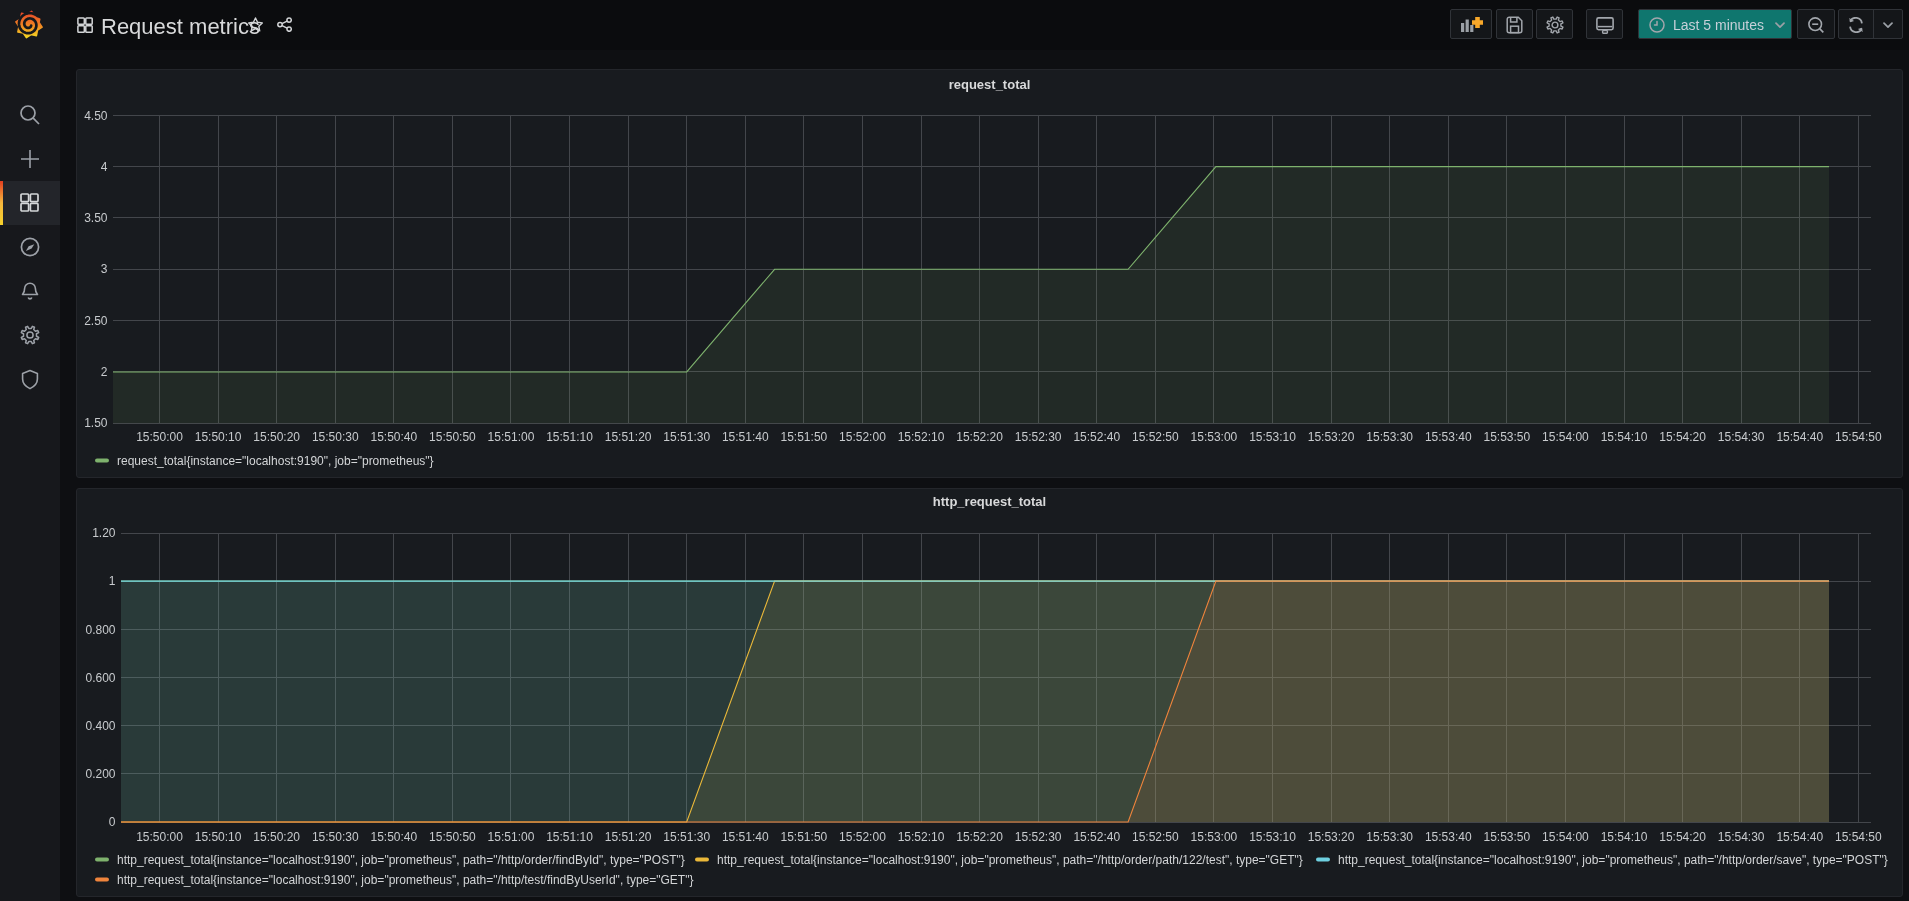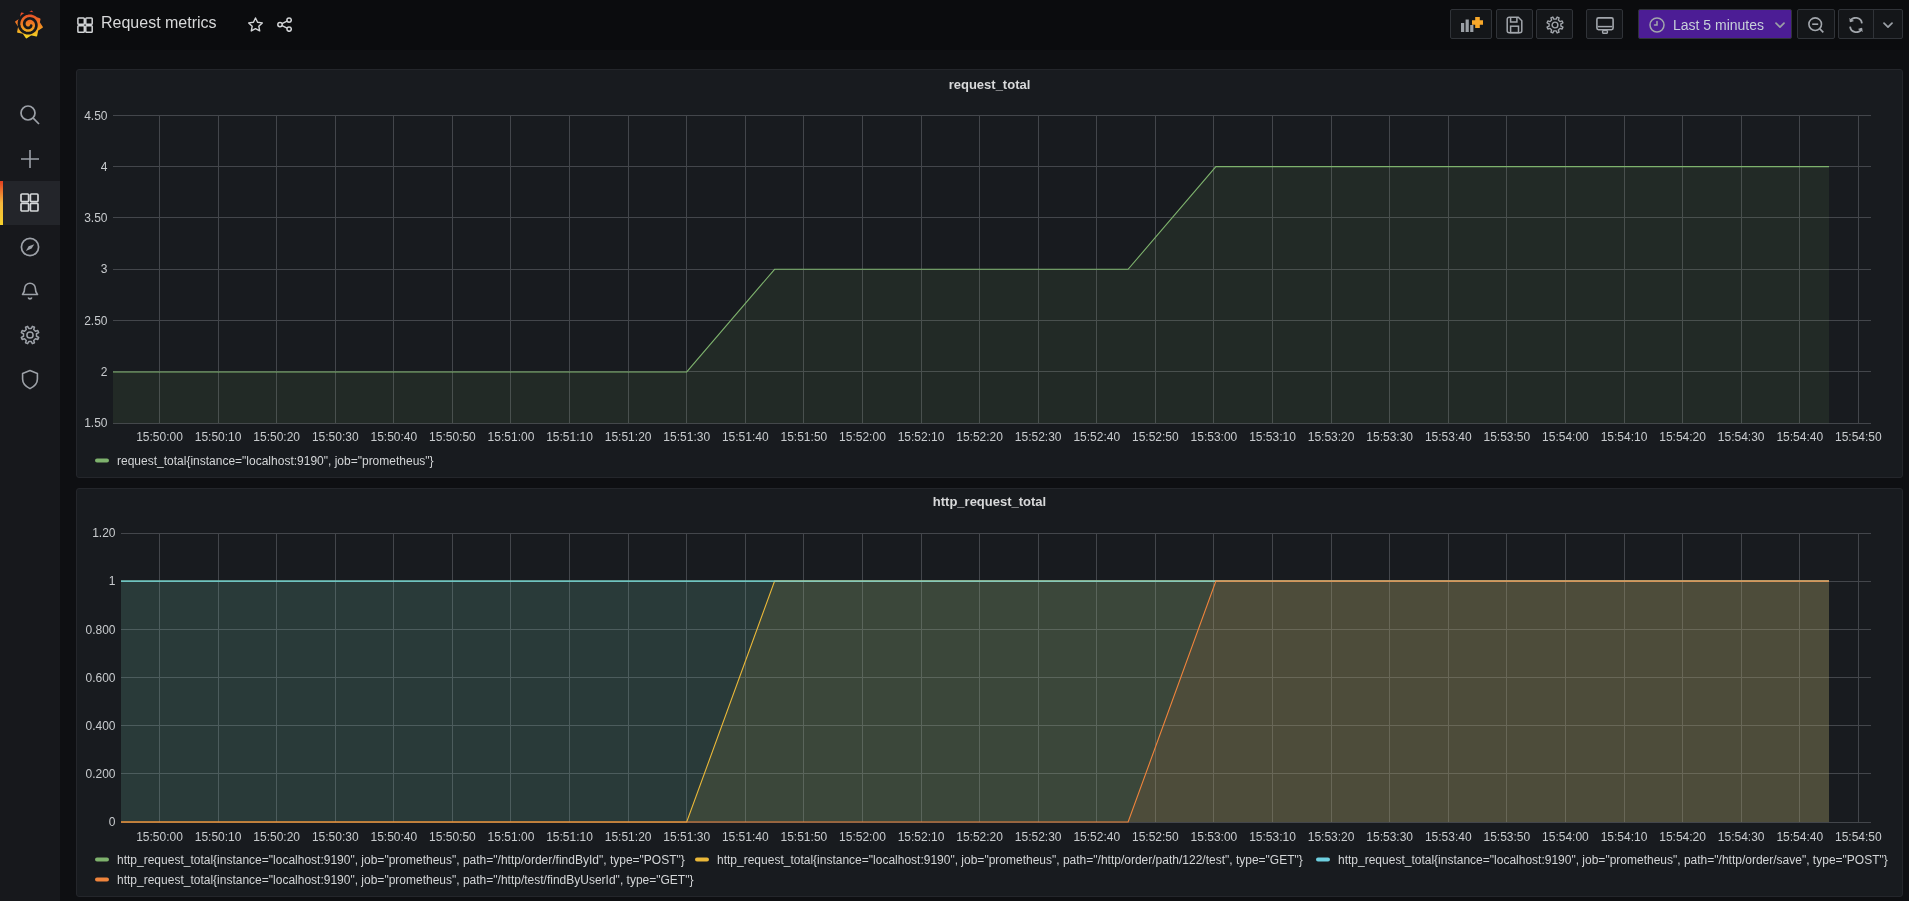--- a/index.html
+++ b/index.html
@@ -1,21 +1,21 @@
 <!DOCTYPE html>
 <html><head><meta charset="utf-8"><style>
 *{margin:0;padding:0}
 html,body{width:1909px;height:901px;background:#0e0f12;overflow:hidden;font-family:"Liberation Sans",sans-serif}
 .abs{position:absolute}
 svg text{font-family:"Liberation Sans",sans-serif}
 .panel{position:absolute;background:#181b1f;border:1px solid #24262b;border-radius:3px;box-sizing:border-box}
 </style></head>
 <body>
 <div class="abs" style="left:0;top:0;width:1909px;height:50px;background:#0b0c0e"></div>
-<span class="abs" style="left:101px;top:14px;font-size:16px;color:#d8d9da">Request metrics</span>
+<span class="abs" style="left:101px;top:14px;font-size:22px;color:#d8d9da">Request metrics</span>
 <svg style="position:absolute;left:77px;top:17px" width="16" height="16" viewBox="0 0 16 16">
     <rect x="0.9" y="0.9" width="6.4" height="6.4" rx="0.8" stroke="#d3d5d7" fill="none" stroke-width="1.5"></rect>
     <rect x="8.8" y="0.9" width="6.4" height="6.4" rx="0.8" stroke="#d3d5d7" fill="none" stroke-width="1.5"></rect>
     <rect x="0.9" y="8.8" width="6.4" height="6.4" rx="0.8" stroke="#d3d5d7" fill="none" stroke-width="1.5"></rect>
     <rect x="8.8" y="8.8" width="6.4" height="6.4" rx="0.8" stroke="#d3d5d7" fill="none" stroke-width="1.5"></rect>
   </svg>
 <svg style="position:absolute;left:248px;top:17px" width="15" height="15" viewBox="0 0 15 15">
     <path d="M7.5 1.0 L9.55 5.3 L14.3 5.9 L10.8 9.2 L11.7 13.9 L7.5 11.6 L3.3 13.9 L4.2 9.2 L0.7 5.9 L5.45 5.3 Z" stroke="#d3d5d7" fill="none" stroke-width="1.4" stroke-linejoin="round"></path>
   </svg>
 <svg style="position:absolute;left:277px;top:17px" width="15" height="15" viewBox="0 0 15 15">
@@ -46,21 +46,21 @@
       <circle cx="9" cy="9" r="2.9" stroke="#a2a6ac" fill="none" stroke-width="1.4"></circle>
     </svg>
   </div>
 <div style="position:absolute;top:9px;height:30px;background:#141619;border:1px solid #303338;border-radius:2px;box-sizing:border-box;left:1586px;width:37px">
     <svg style="position:absolute;left:9px;top:7px" width="18" height="17" viewBox="0 0 18 17">
       <rect x="0.9" y="0.9" width="16.2" height="11.8" rx="1.6" stroke="#a2a6ac" fill="none" stroke-width="1.6"></rect>
       <line x1="1.7" y1="9.6" x2="16.3" y2="9.6" stroke="#a2a6ac" stroke-width="1.5"></line>
       <rect x="6.6" y="13.6" width="4.8" height="2.6" rx="0.6" stroke="#a2a6ac" fill="none" stroke-width="1.4"></rect>
     </svg>
   </div>
-<div style="position:absolute;top:9px;height:30px;background:#4c1d95;border:1px solid #303338;border-radius:2px;box-sizing:border-box;left:1638px;width:154px">
+<div style="position:absolute;top:9px;height:30px;background:#0f766e;border:1px solid #303338;border-radius:2px;box-sizing:border-box;left:1638px;width:154px">
     <svg style="position:absolute;left:10px;top:7px" width="16" height="16" viewBox="0 0 16 16">
       <circle cx="8" cy="8" r="7" stroke="#a2a6ac" fill="none" stroke-width="1.5"></circle>
       <path d="M8 4.6 V8 H5.5" stroke="#a2a6ac" fill="none" stroke-width="1.5" stroke-linecap="round"></path>
     </svg>
     <span style="position:absolute;left:34px;top:6.5px;font-size:14px;color:#c7d0d9">Last 5 minutes</span>
     <svg style="position:absolute;left:136px;top:12px" width="10" height="7" viewBox="0 0 10 7">
       <path d="M1 1.2 L5 5.2 L9 1.2" fill="none" stroke="#9ba0a6" stroke-width="1.7" stroke-linecap="round" stroke-linejoin="round"></path>
     </svg>
   </div>
 <div style="position:absolute;top:9px;height:30px;background:#141619;border:1px solid #303338;border-radius:2px;box-sizing:border-box;left:1797px;width:38px">

